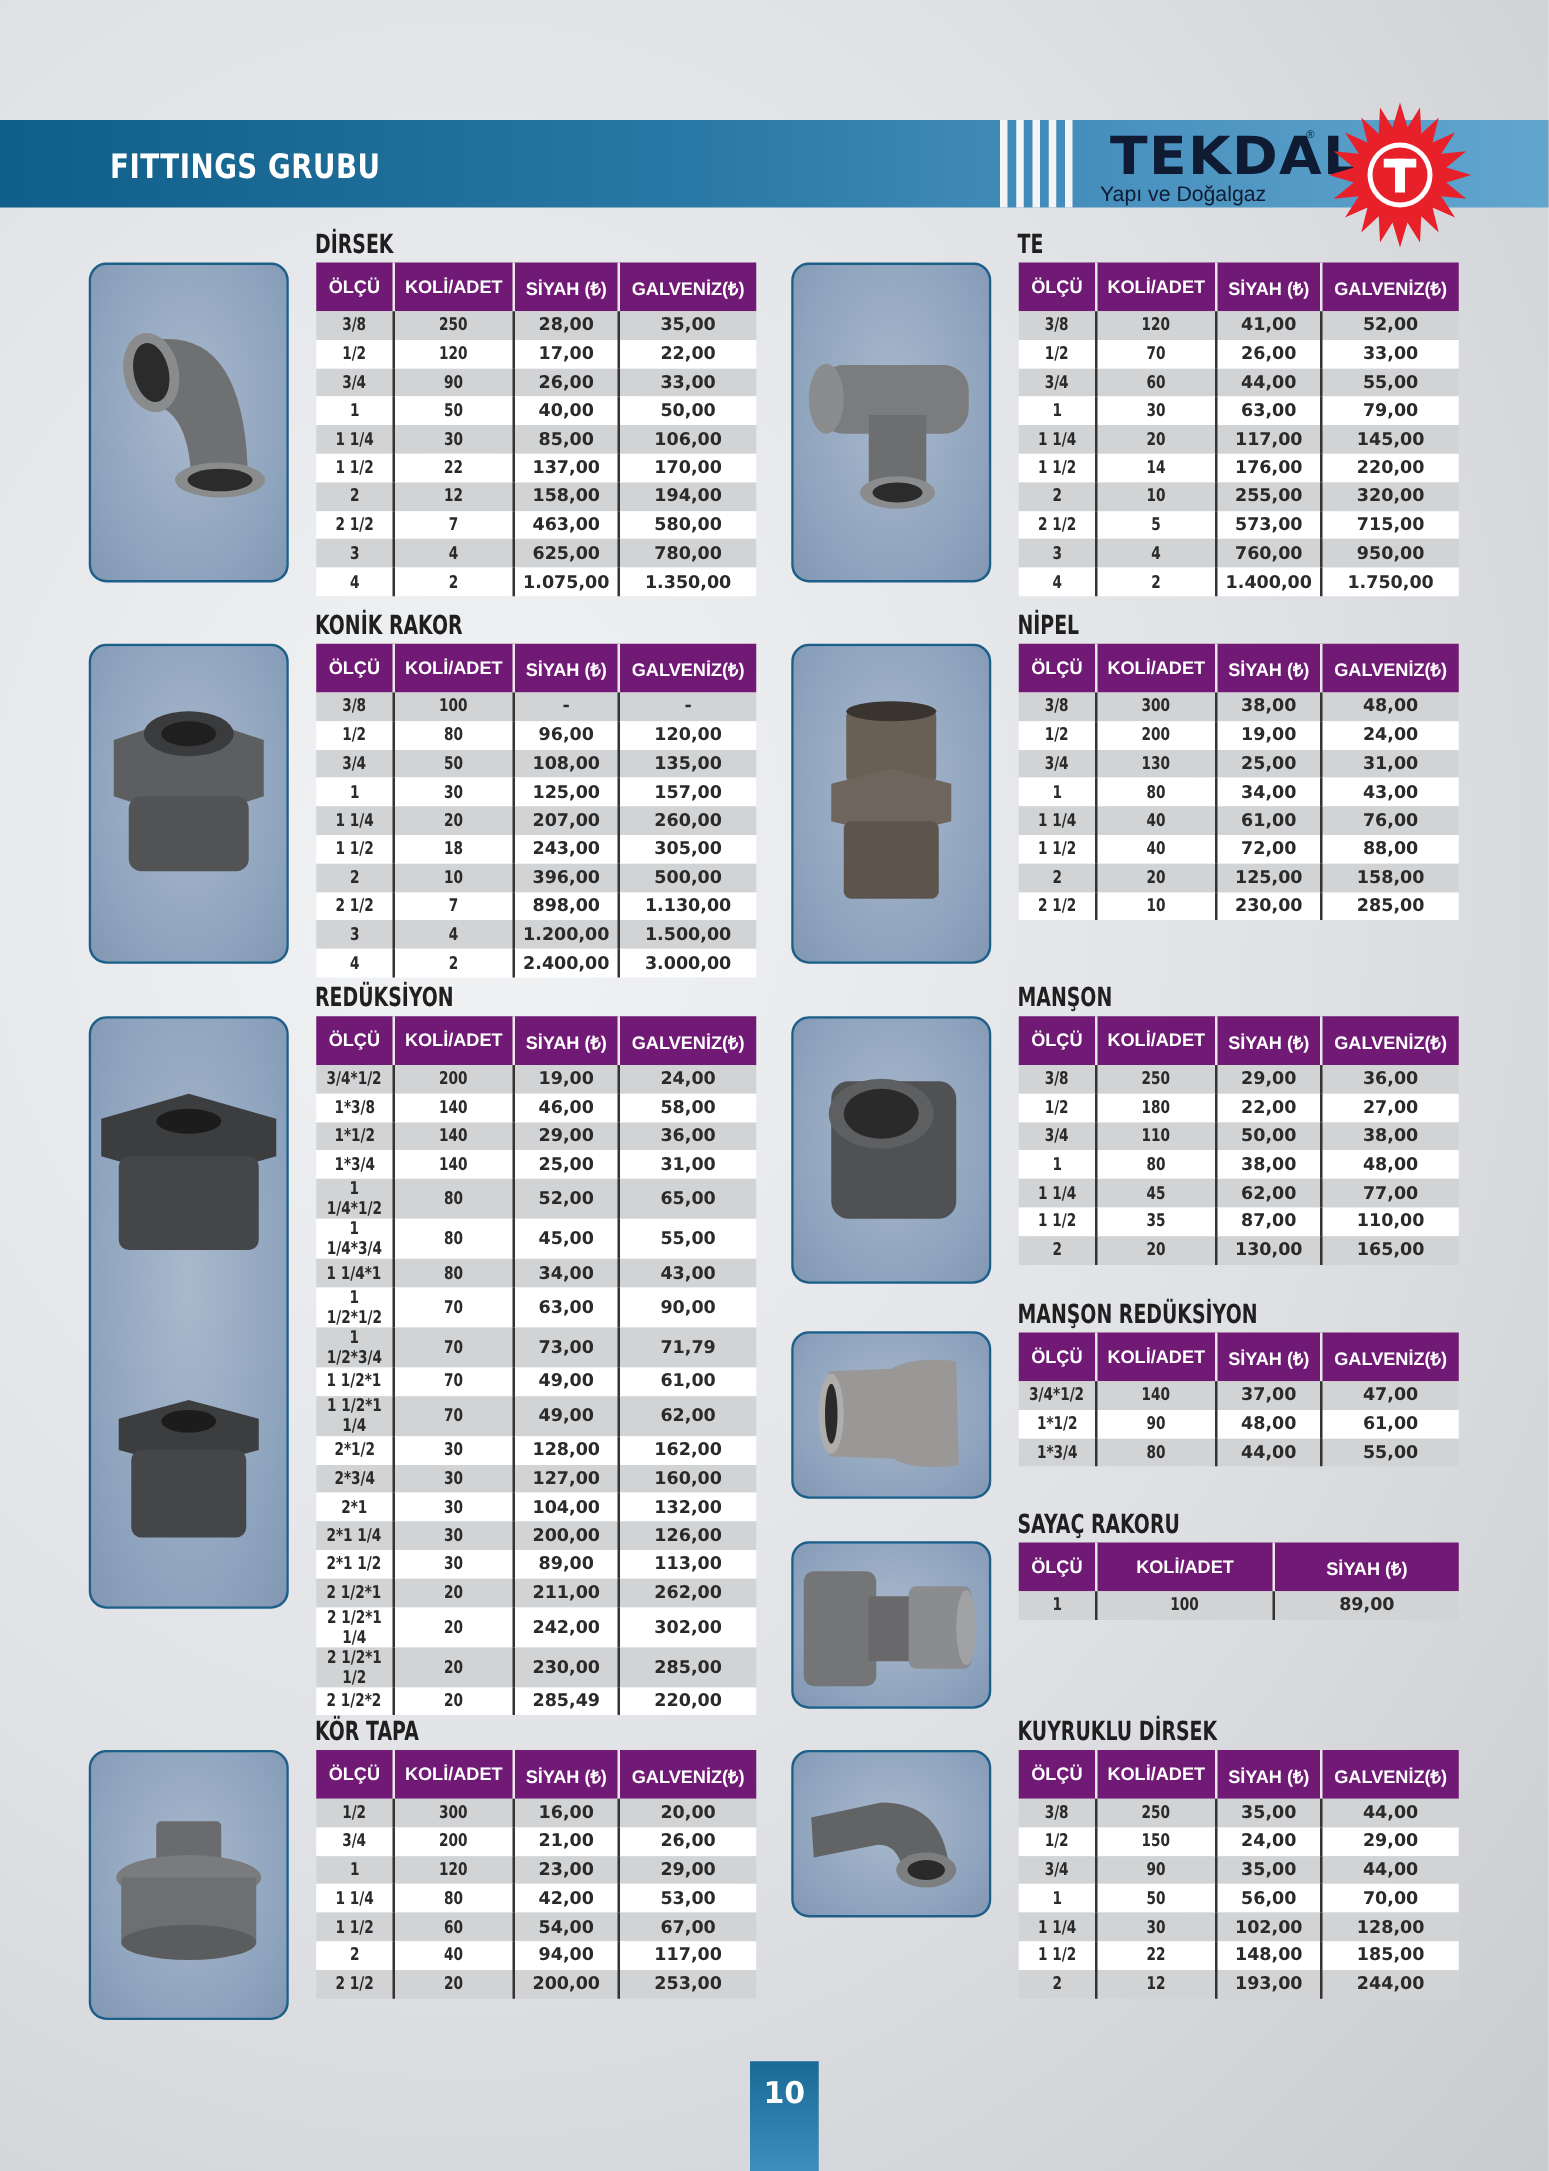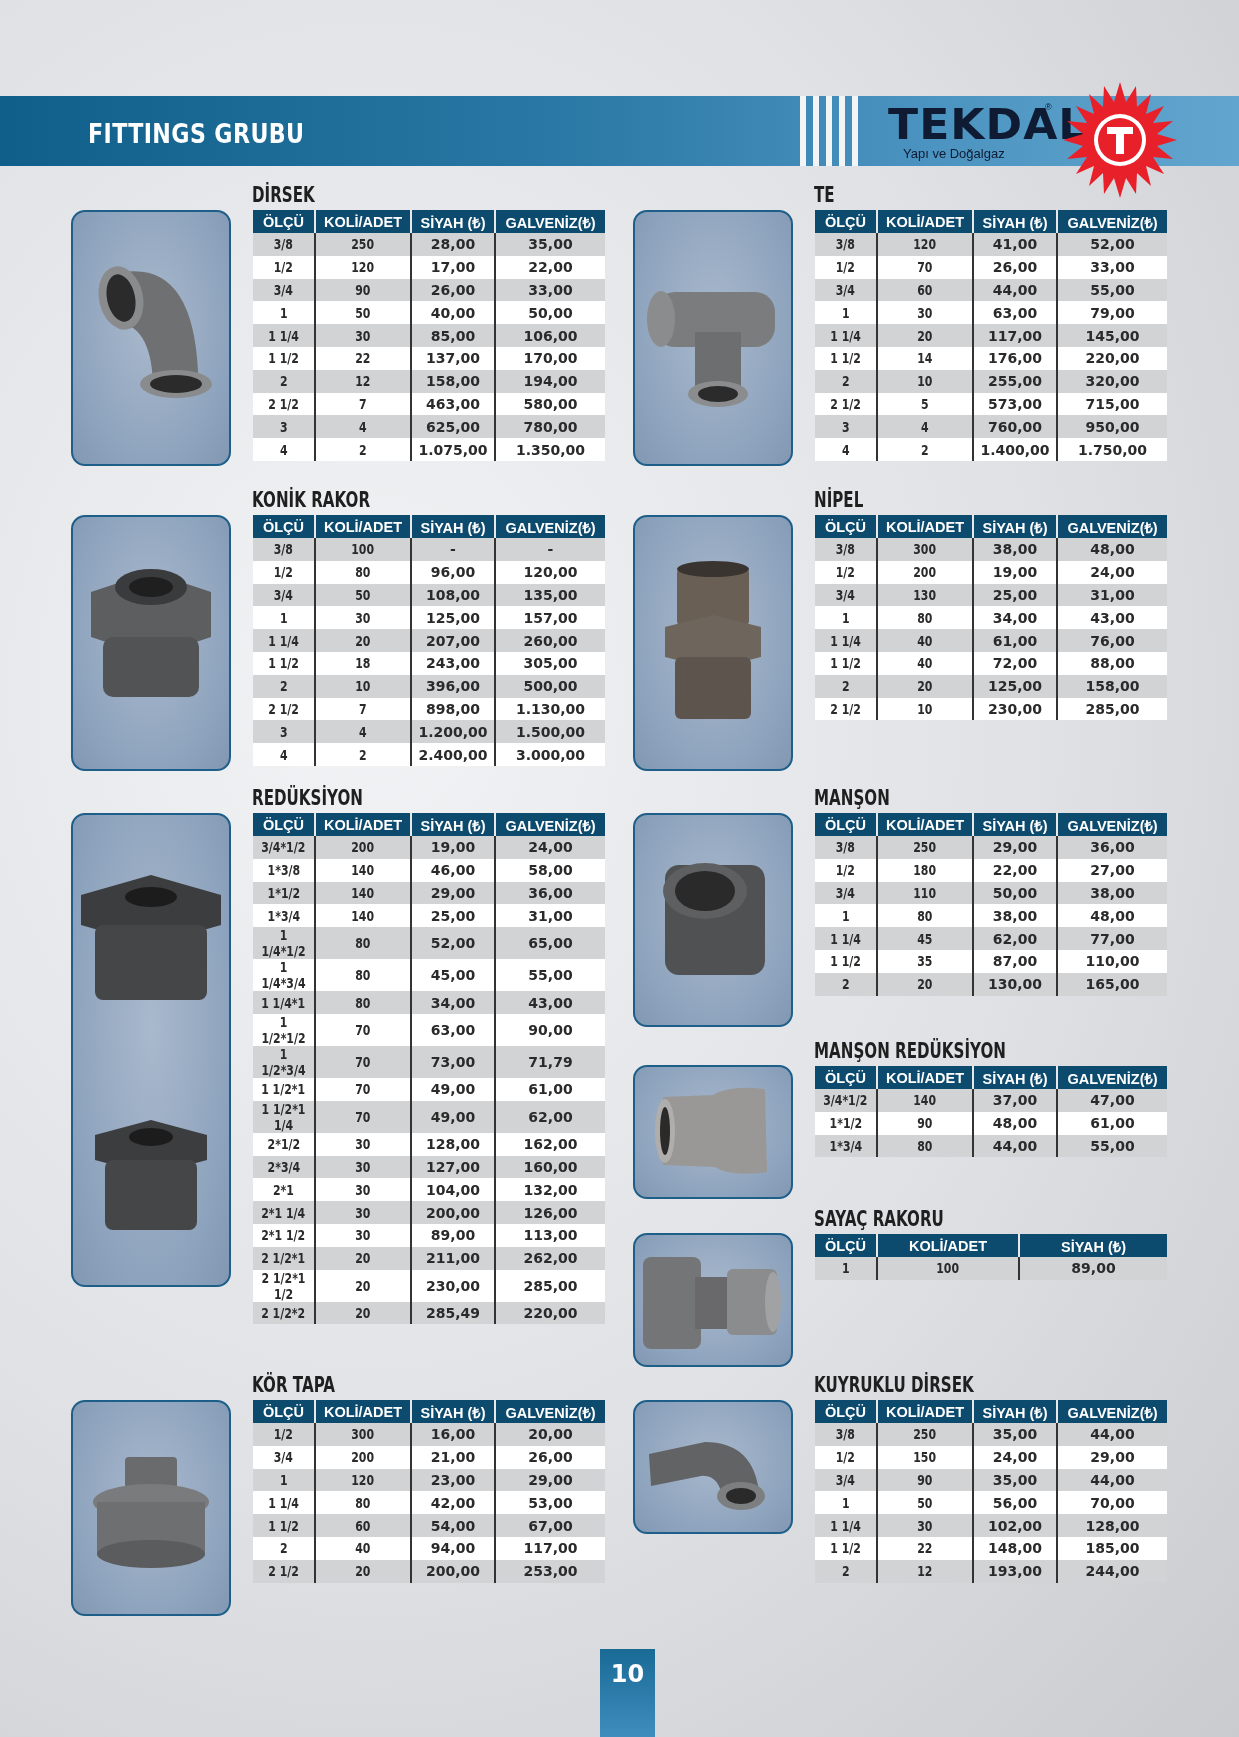--- a/index.html
+++ b/index.html
@@ -18,34 +18,34 @@
     font-family:"DejaVu Sans", sans-serif;
   }
   .stripes { position:absolute; left:800px; top:0; height:70px; display:flex; gap:7px; }
   .stripes span { width:6px; height:70px; background:#f2f4f6; display:block; }
   .logo-text {
     position:absolute; left:888px; top:4px; color:#0e1b33; font-weight:900;
     font-size:42px; letter-spacing:1px; font-family:"DejaVu Sans", sans-serif;
     transform:scaleX(1.05); transform-origin:left top;
   }
   .logo-reg { position:absolute; left:1045px; top:6px; font-size:9px; color:#0e1b33; }
-  .logo-sub { position:absolute; left:903px; top:50px; font-size:13px; color:#0e1b33; }
+  .logo-sub { position:absolute; left:880px; top:50px; font-size:17px; color:#0e1b33; }
   .sun { position:absolute; left:1060px; top:-16px; width:120px; height:120px; }
 
   .section-title {
     position:absolute; font-family:"DejaVu Sans", sans-serif; font-weight:bold;
     font-size:21px; color:#1f1f1f; transform:scaleX(0.72); transform-origin:left center;
     letter-spacing:0px;
   }
   table.pt {
     position:absolute; border-collapse:collapse; font-family:"DejaVu Sans", sans-serif;
     table-layout:fixed;
   }
   table.pt th {
-    background:#0c4a6e; color:#fff; font-size:14.5px; font-weight:bold; height:23px;
+    background:#701a75; color:#fff; font-size:14.5px; font-weight:bold; height:39px;
     padding:0; border-right:2px solid #e8e8e8; white-space:nowrap;
     font-family:"Liberation Sans", sans-serif;
   }
   table.pt th:last-child { border-right:none;margin-left:38px; }
   table.pt td {
     height:22.8px; padding:0; text-align:center; font-size:14px; color:#2a2a2a;
     font-weight:bold; border-right:2px solid #333;
   }
   table.pt td:last-child { border-right:none; }
   table.pt tr:nth-child(odd) td { background:#d2d3d5; }
@@ -390,20 +390,26 @@
         <td><span>89,00</span></td>
         <td><span>113,00</span></td>
       </tr>
       <tr>
         <td><span class="cond">2 1/2*1</span></td>
         <td><span class="cond">20</span></td>
         <td><span>211,00</span></td>
         <td><span>262,00</span></td>
       </tr>
       <tr>
+        <td><span class="cond">2 1/2*1 1/4</span></td>
+        <td><span class="cond">20</span></td>
+        <td><span>242,00</span></td>
+        <td><span>302,00</span></td>
+      </tr>
+      <tr>
         <td><span class="cond">2 1/2*1 1/2</span></td>
         <td><span class="cond">20</span></td>
         <td><span>230,00</span></td>
         <td><span>285,00</span></td>
       </tr>
       <tr>
         <td><span class="cond">2 1/2*2</span></td>
         <td><span class="cond">20</span></td>
         <td><span>285,49</span></td>
         <td><span>220,00</span></td>

